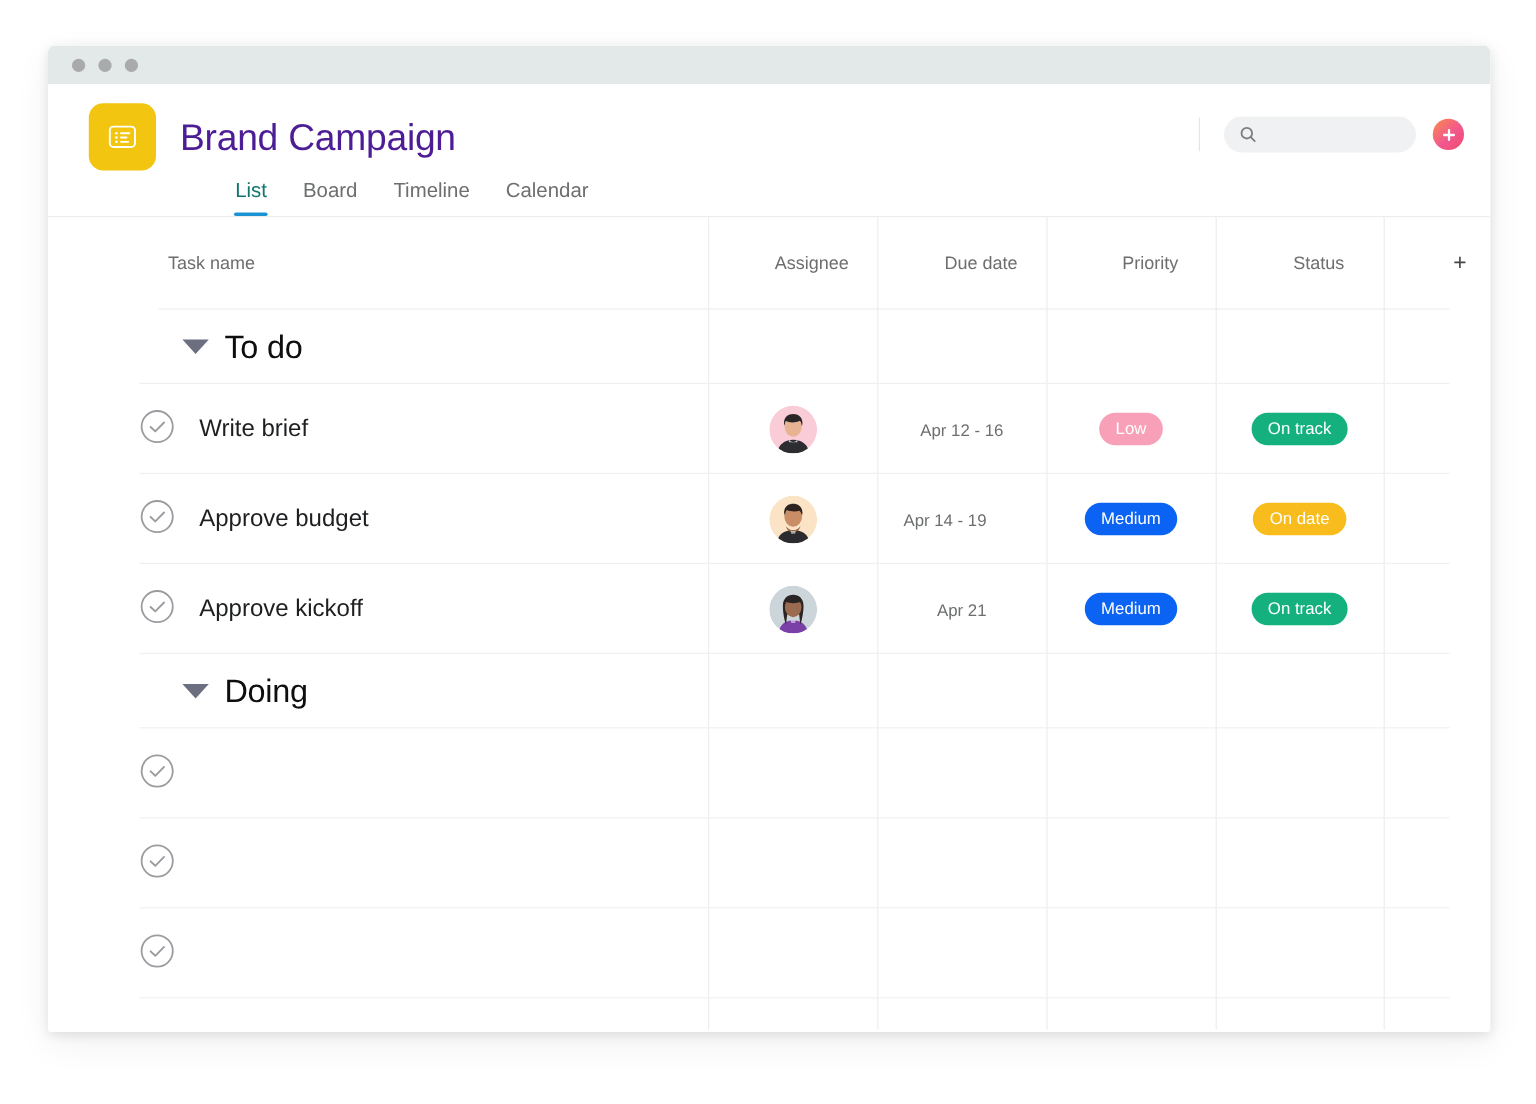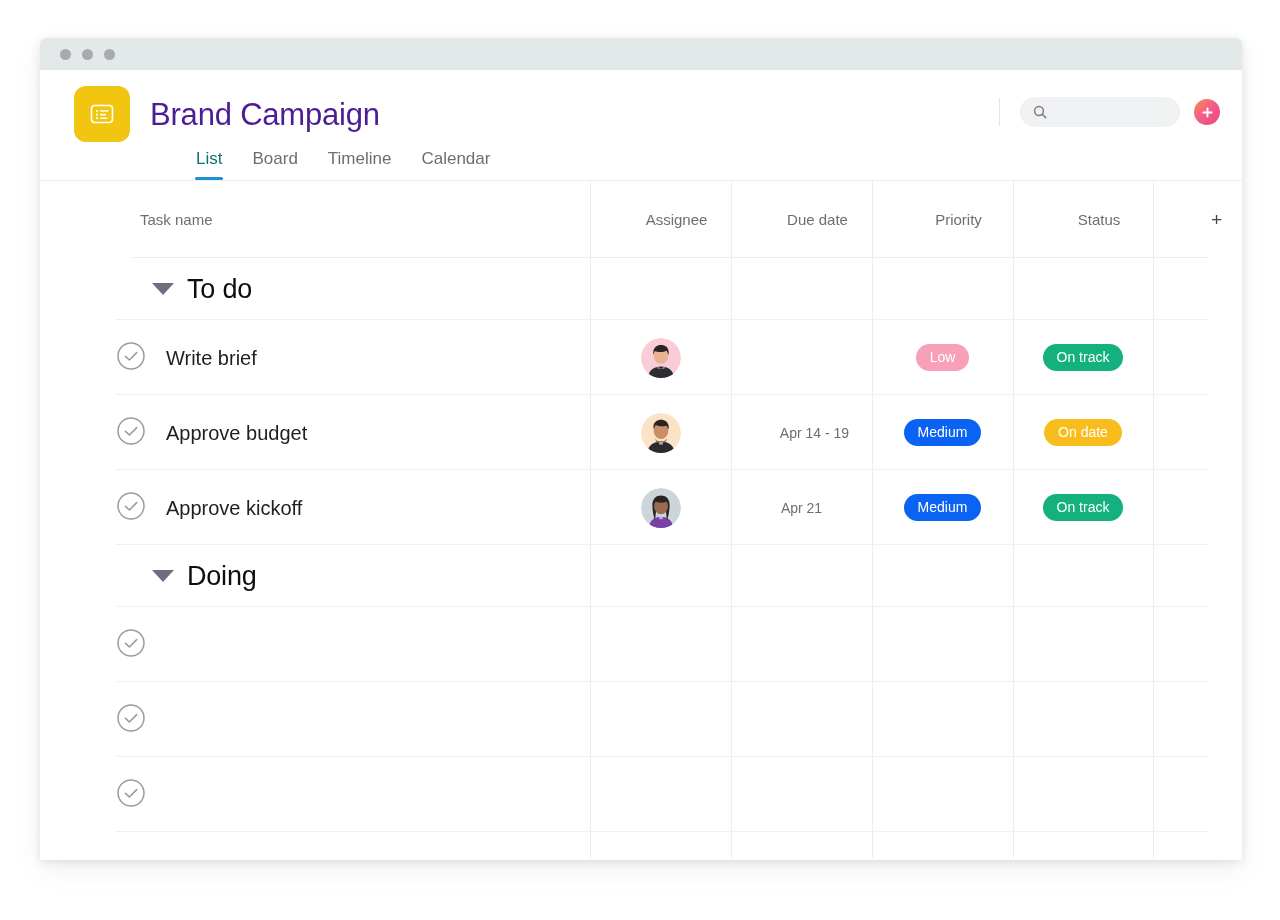--- a/index.html
+++ b/index.html
@@ -371,20 +371,23 @@
             <svg width="40" height="40" viewBox="0 0 40 40">
               <circle cx="20" cy="20" r="20" fill="#f9ccd8"></circle>
               <path d="M7 40c0-7.4 5.9-11.6 13-11.6S33 32.6 33 40z" fill="#2c2c31"></path>
               <ellipse cx="20" cy="17.5" rx="7.2" ry="8.4" fill="#e7b393"></ellipse>
               <path d="M12.3 14.6c0-5 3.5-7.6 7.7-7.6s7.7 2.4 7.7 7.4c0 1.6-.5 2.6-.5 2.6s-.4-3.2-1.7-4.3c-2.9 1.6-8.8 1.8-11.6.2-.9 1.2-1.1 4-1.1 4s-.5-1-.5-2.3z" fill="#2a2526"></path>
               <path d="M16.4 28.2c1.1 1.4 2.1 2.1 3.6 2.1s2.5-.7 3.6-2.1l-.2 2.4h-6.8z" fill="#ffffff" opacity="0.75"></path>
             </svg>
           </span>
         </div>
 
+        <div class="cell" style="left:691px; width:141px;">
+          <span class="duedate">Apr 12 - 16</span>
+        </div>
 
         <div class="cell" style="left:832px; width:141px;">
           <span class="pill" style="background:#f8a0b8;">Low</span>
         </div>
 
         <div class="cell" style="left:973px; width:140px;">
           <span class="pill" style="background:#14b17f;">On track</span>
         </div>
 
         <div class="row-rule"></div>
@@ -405,21 +408,21 @@
               <circle cx="20" cy="20" r="20" fill="#fbe3c6"></circle>
               <path d="M6.5 40c0-7.2 6-11.4 13.5-11.4S33.5 32.8 33.5 40z" fill="#2b2b2f"></path>
               <ellipse cx="20" cy="17.4" rx="7.4" ry="8.6" fill="#c98e66"></ellipse>
               <path d="M14 25.5c1.6 2.3 3.6 3.3 6 3.3s4.4-1 6-3.3c-.6 2.8-2.6 5-6 5s-5.4-2.2-6-5z" fill="#8c5c3d"></path>
               <path d="M12.4 13.6c.4-4.6 3.6-6.8 7.6-6.8s7.4 2.3 7.7 7c.1 1.4-.4 2.8-.4 2.8s-.8-3.3-2.2-3.9c-3.2.9-7.6.6-10.4-.7-.9.8-1.7 4.3-1.7 4.3s-.7-1.5-.6-2.7z" fill="#2c2320"></path>
               <path d="M17.8 29.3h4.4l-.6 2.4h-3.2z" fill="#ffffff" opacity="0.55"></path>
             </svg>
           </span>
         </div>
 
-        <div class="cell" style="left:704px; width:141px;">
+        <div class="cell" style="left:677px; width:141px;">
           <span class="duedate">Apr 14 - 19</span>
         </div>
 
         <div class="cell" style="left:832px; width:141px;">
           <span class="pill" style="background:#0b63f3;">Medium</span>
         </div>
 
         <div class="cell" style="left:973px; width:140px;">
           <span class="pill" style="background:#f8bd1c;">On date</span>
         </div>

